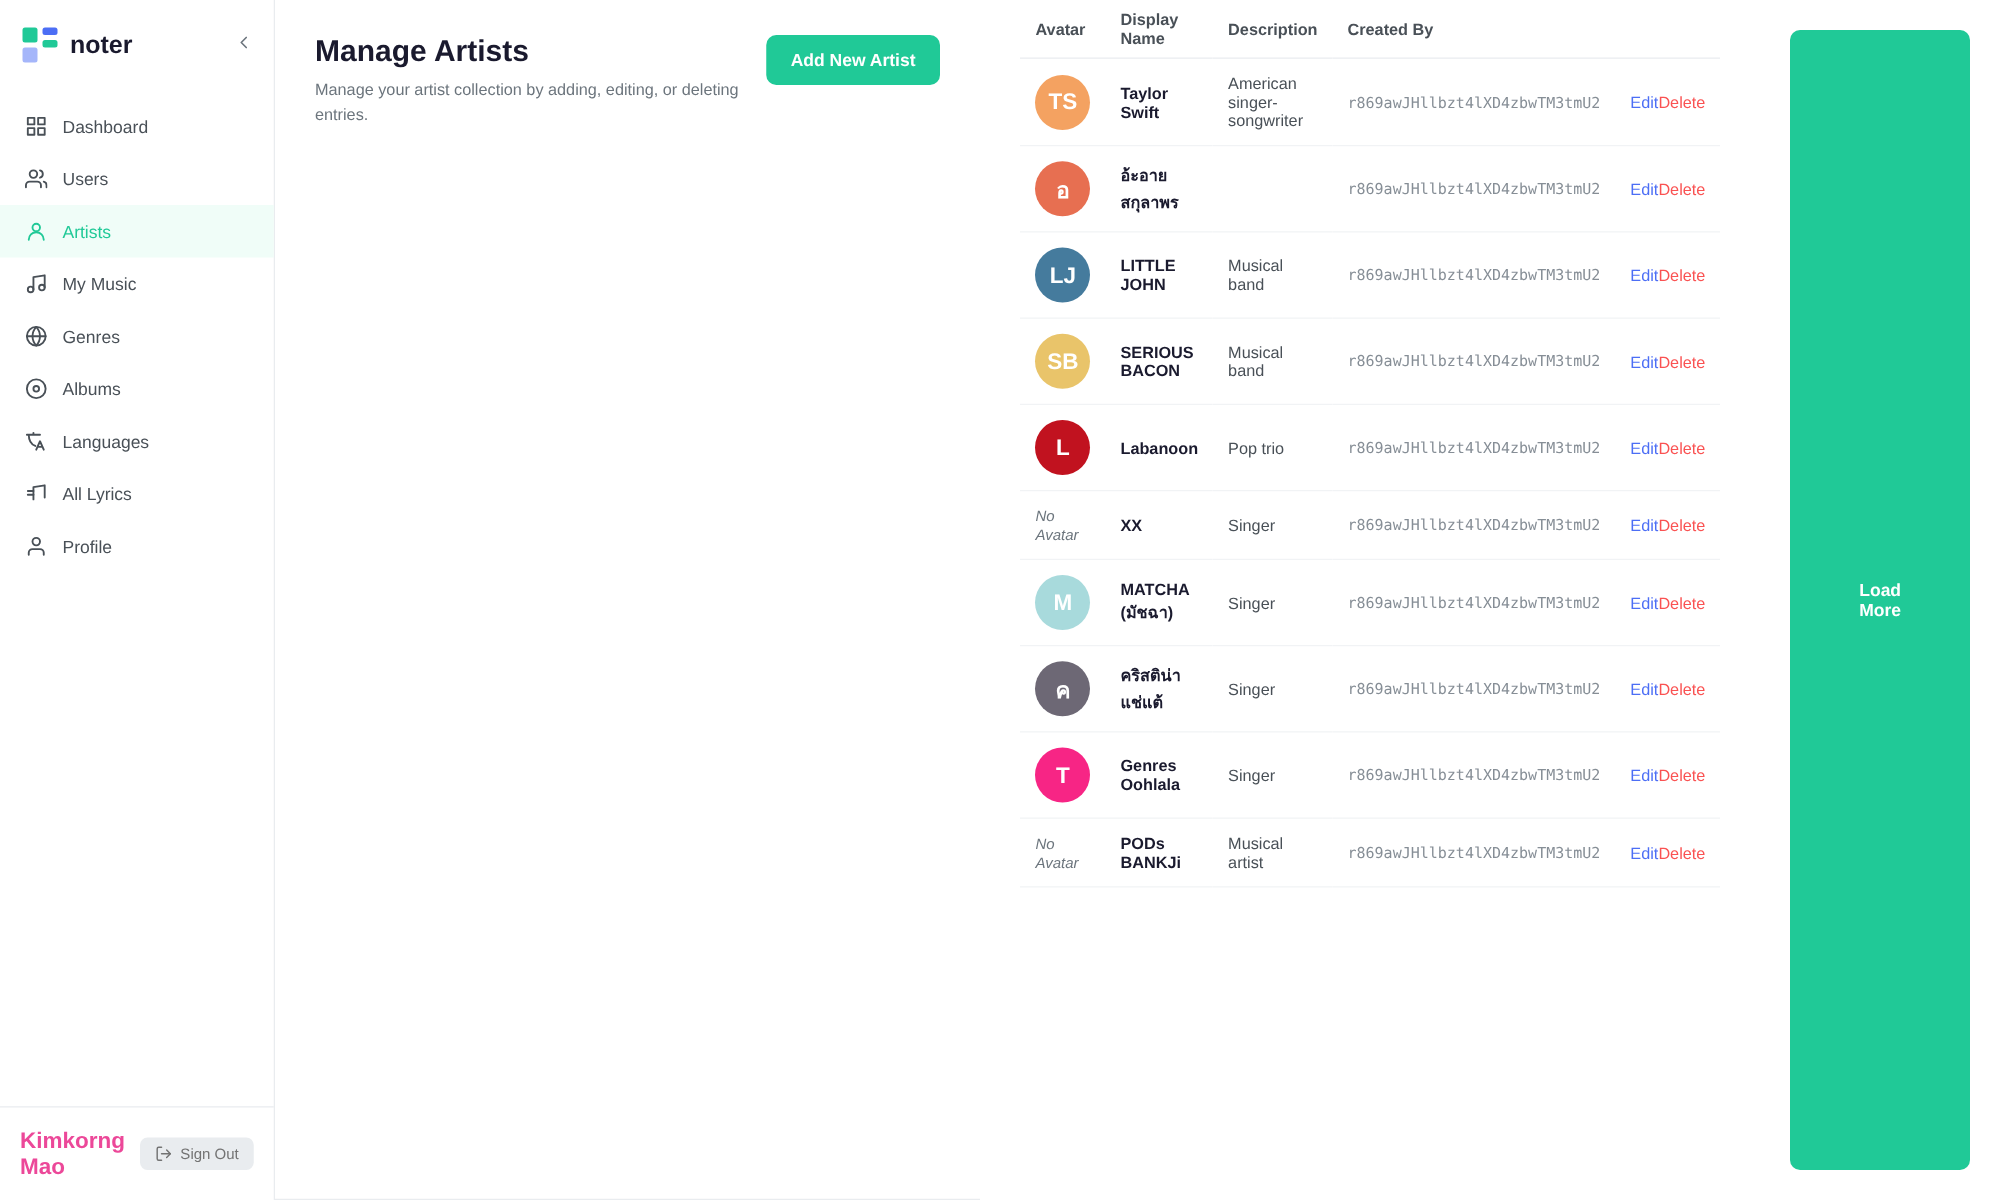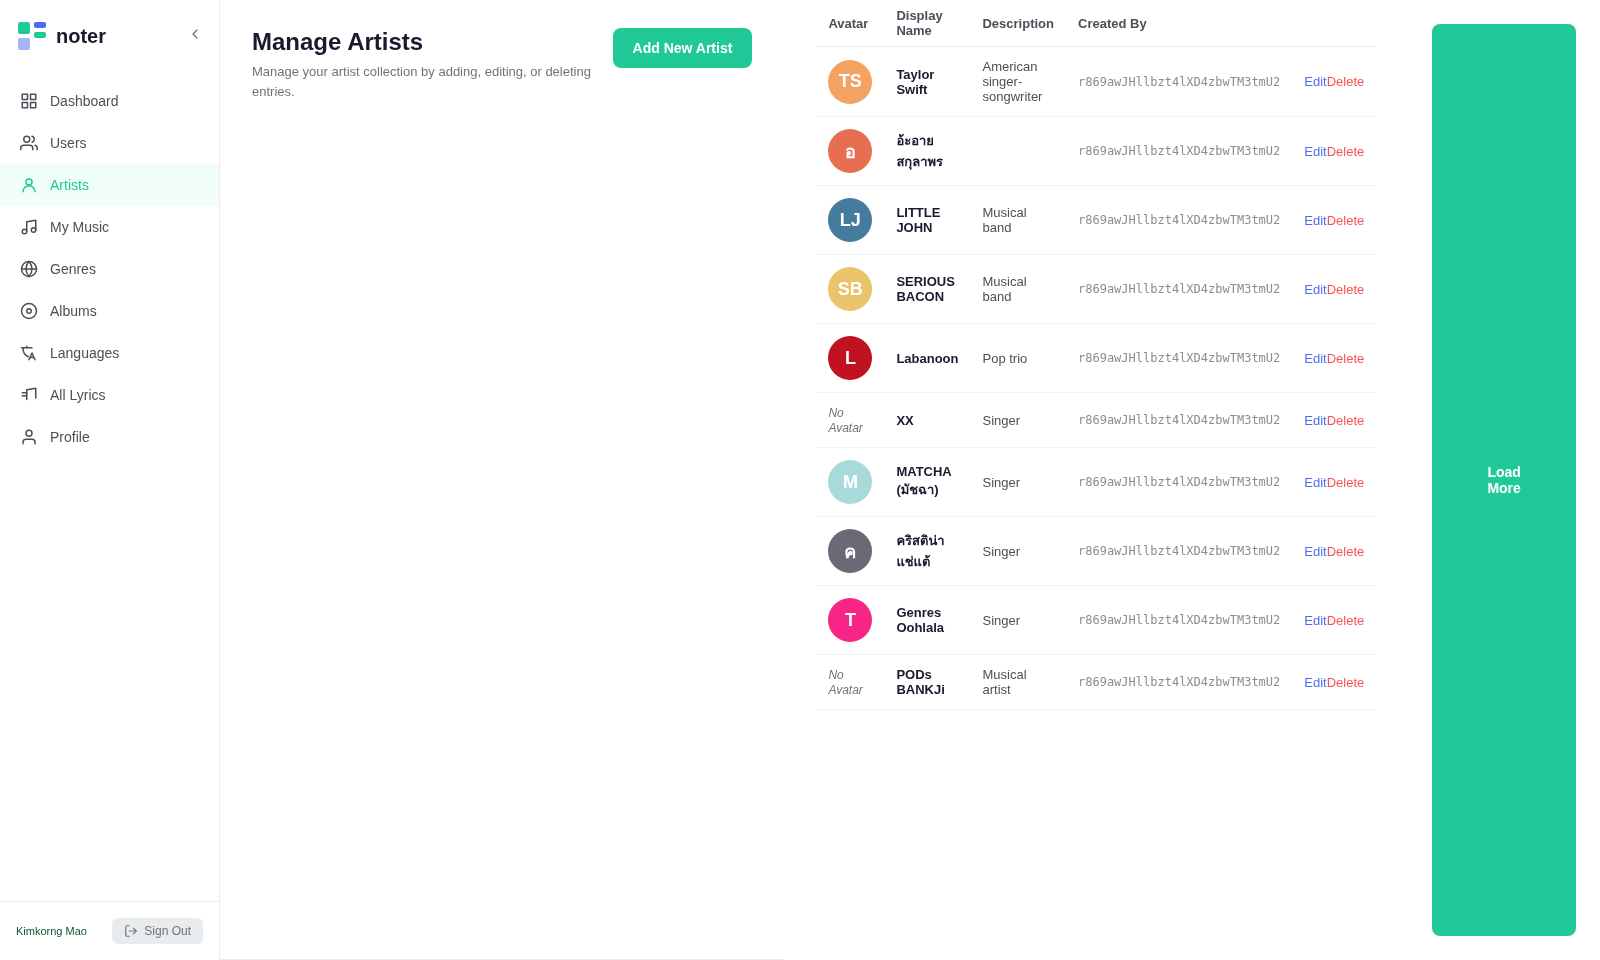--- a/index.html
+++ b/index.html
@@ -67,23 +67,23 @@
       color: inherit;
     }
     .sidebar-footer {
       padding: 16px;
       border-top: 1px solid #e9ecef;
       display: flex;
       align-items: center;
       gap: 8px;
     }
     .footer-username {
-      font-size: 11px;
-      font-weight: 400;
-      color: #14532d;
+      font-size: 18px;
+      font-weight: 700;
+      color: #ec4899;
       flex: 1;
     }
     .sign-out-btn {
       display: flex;
       align-items: center;
       gap: 6px;
       background: #e9ecef;
       border: none;
       border-radius: 6px;
       padding: 6px 12px;

